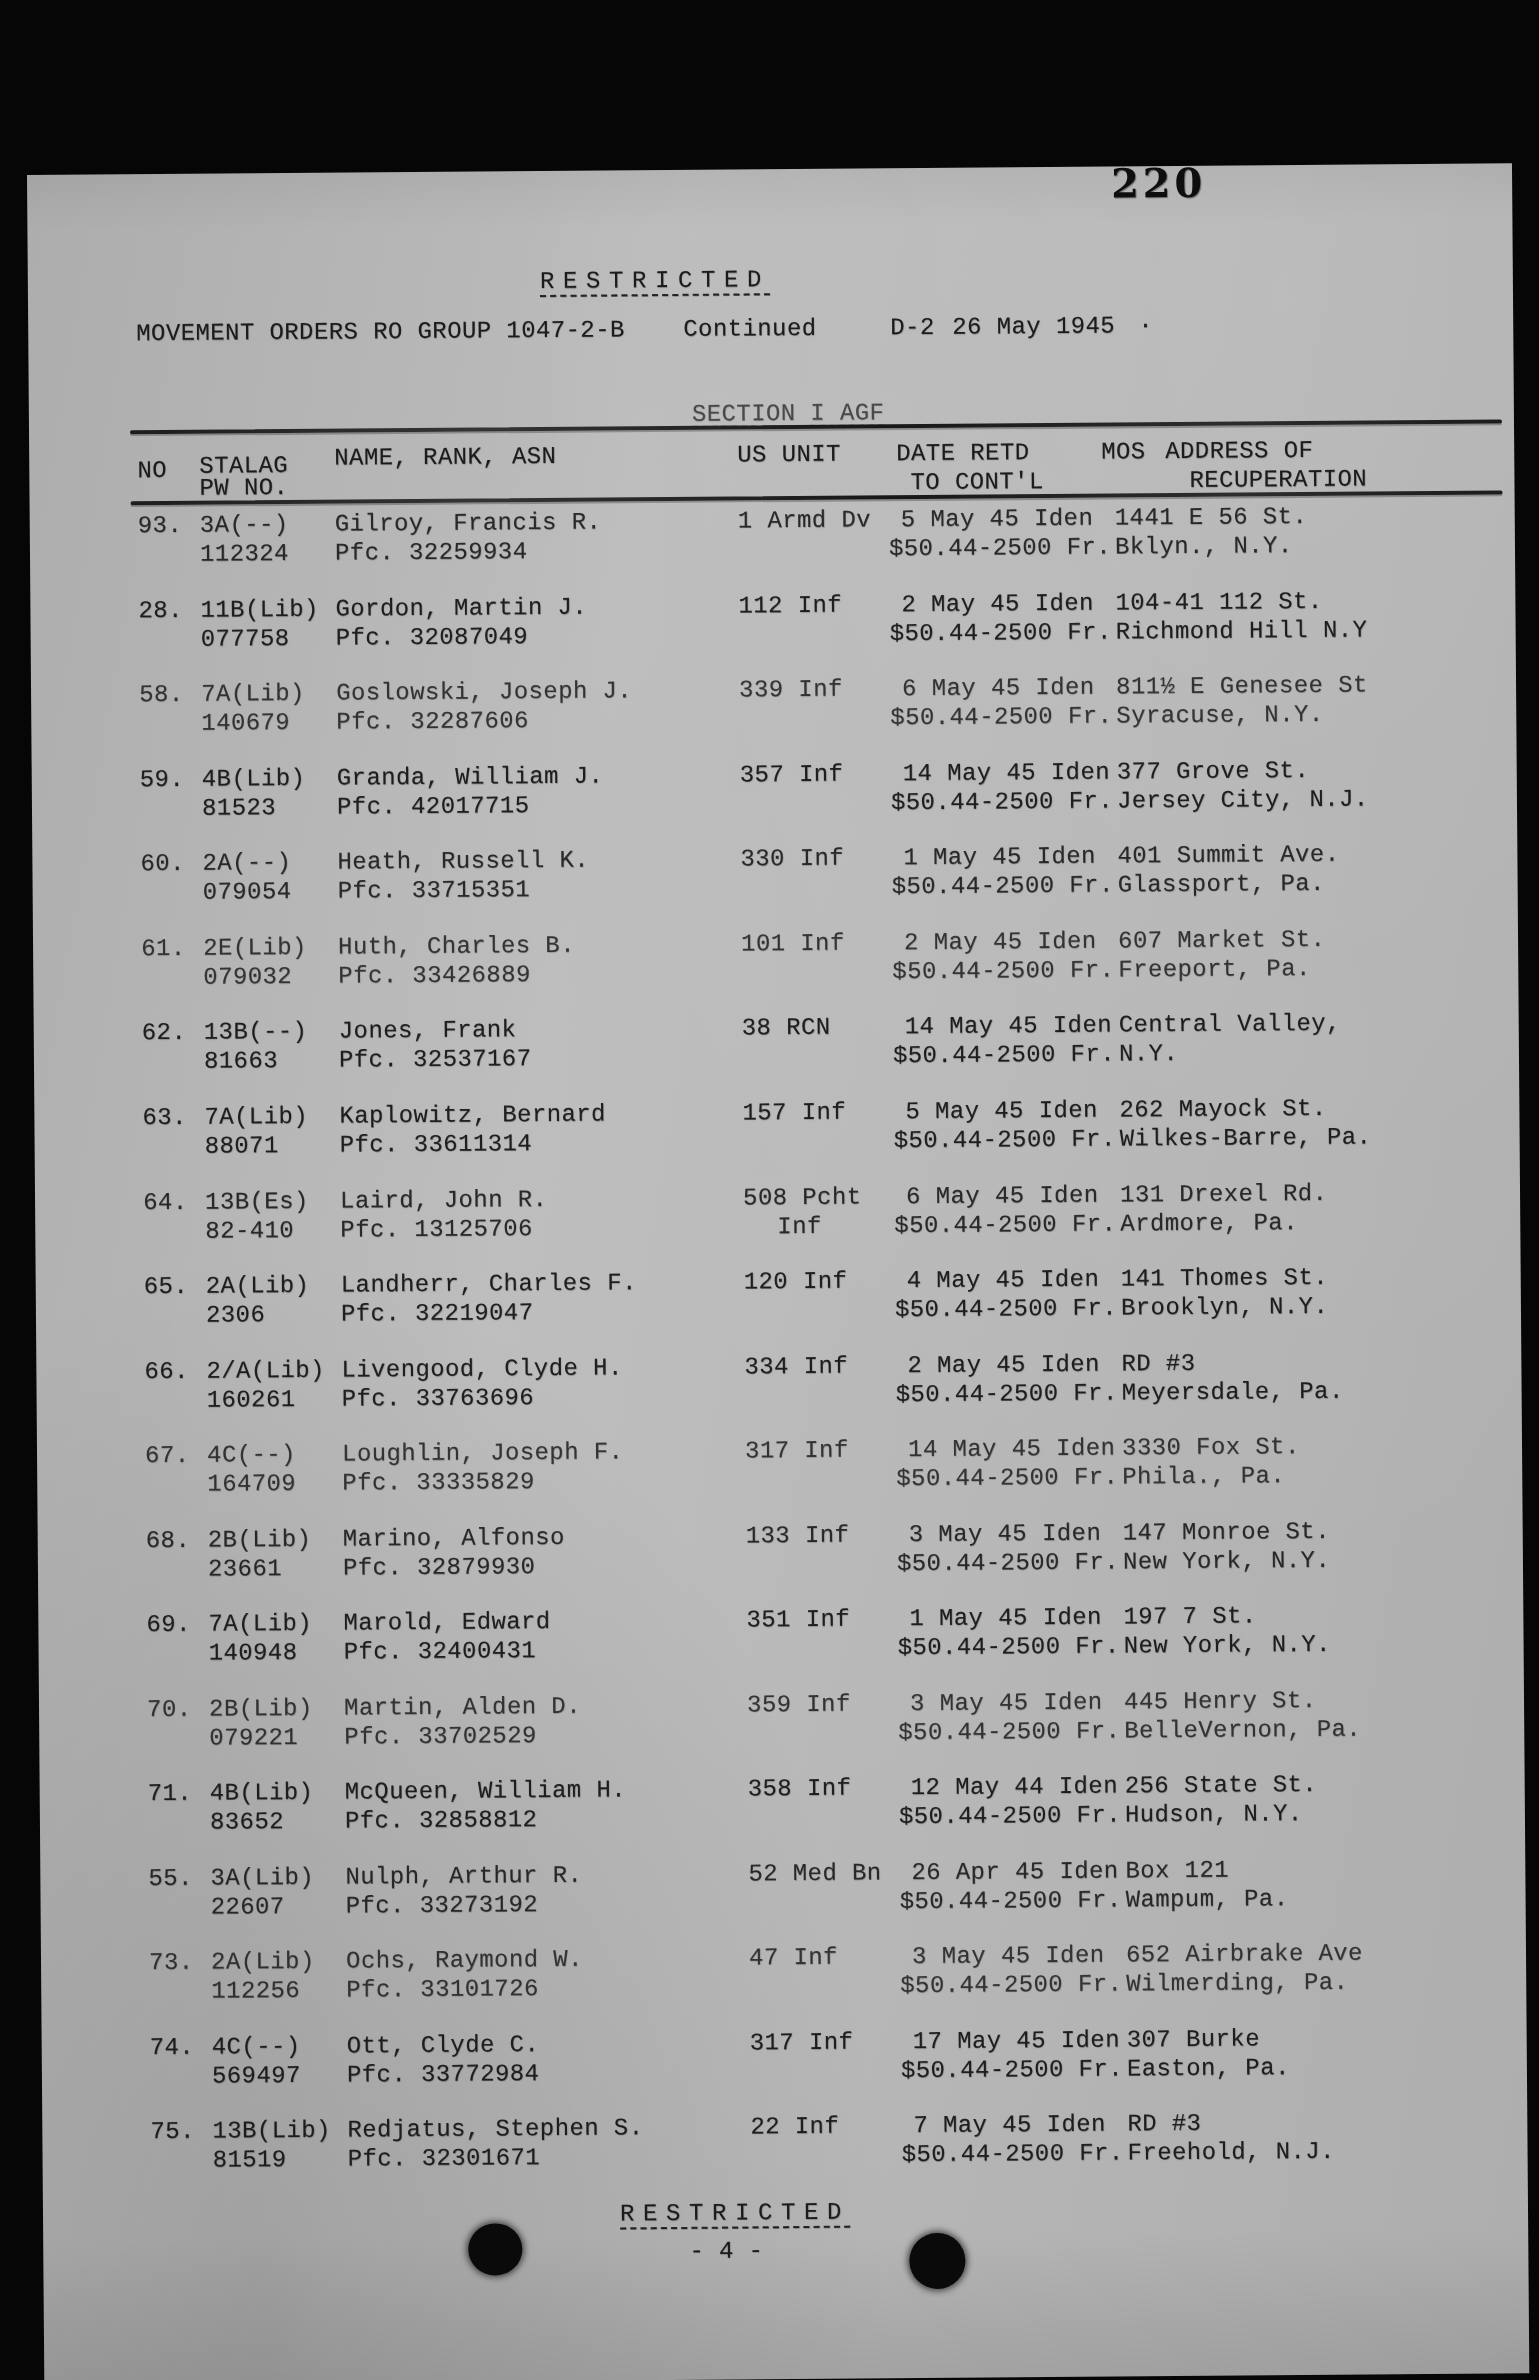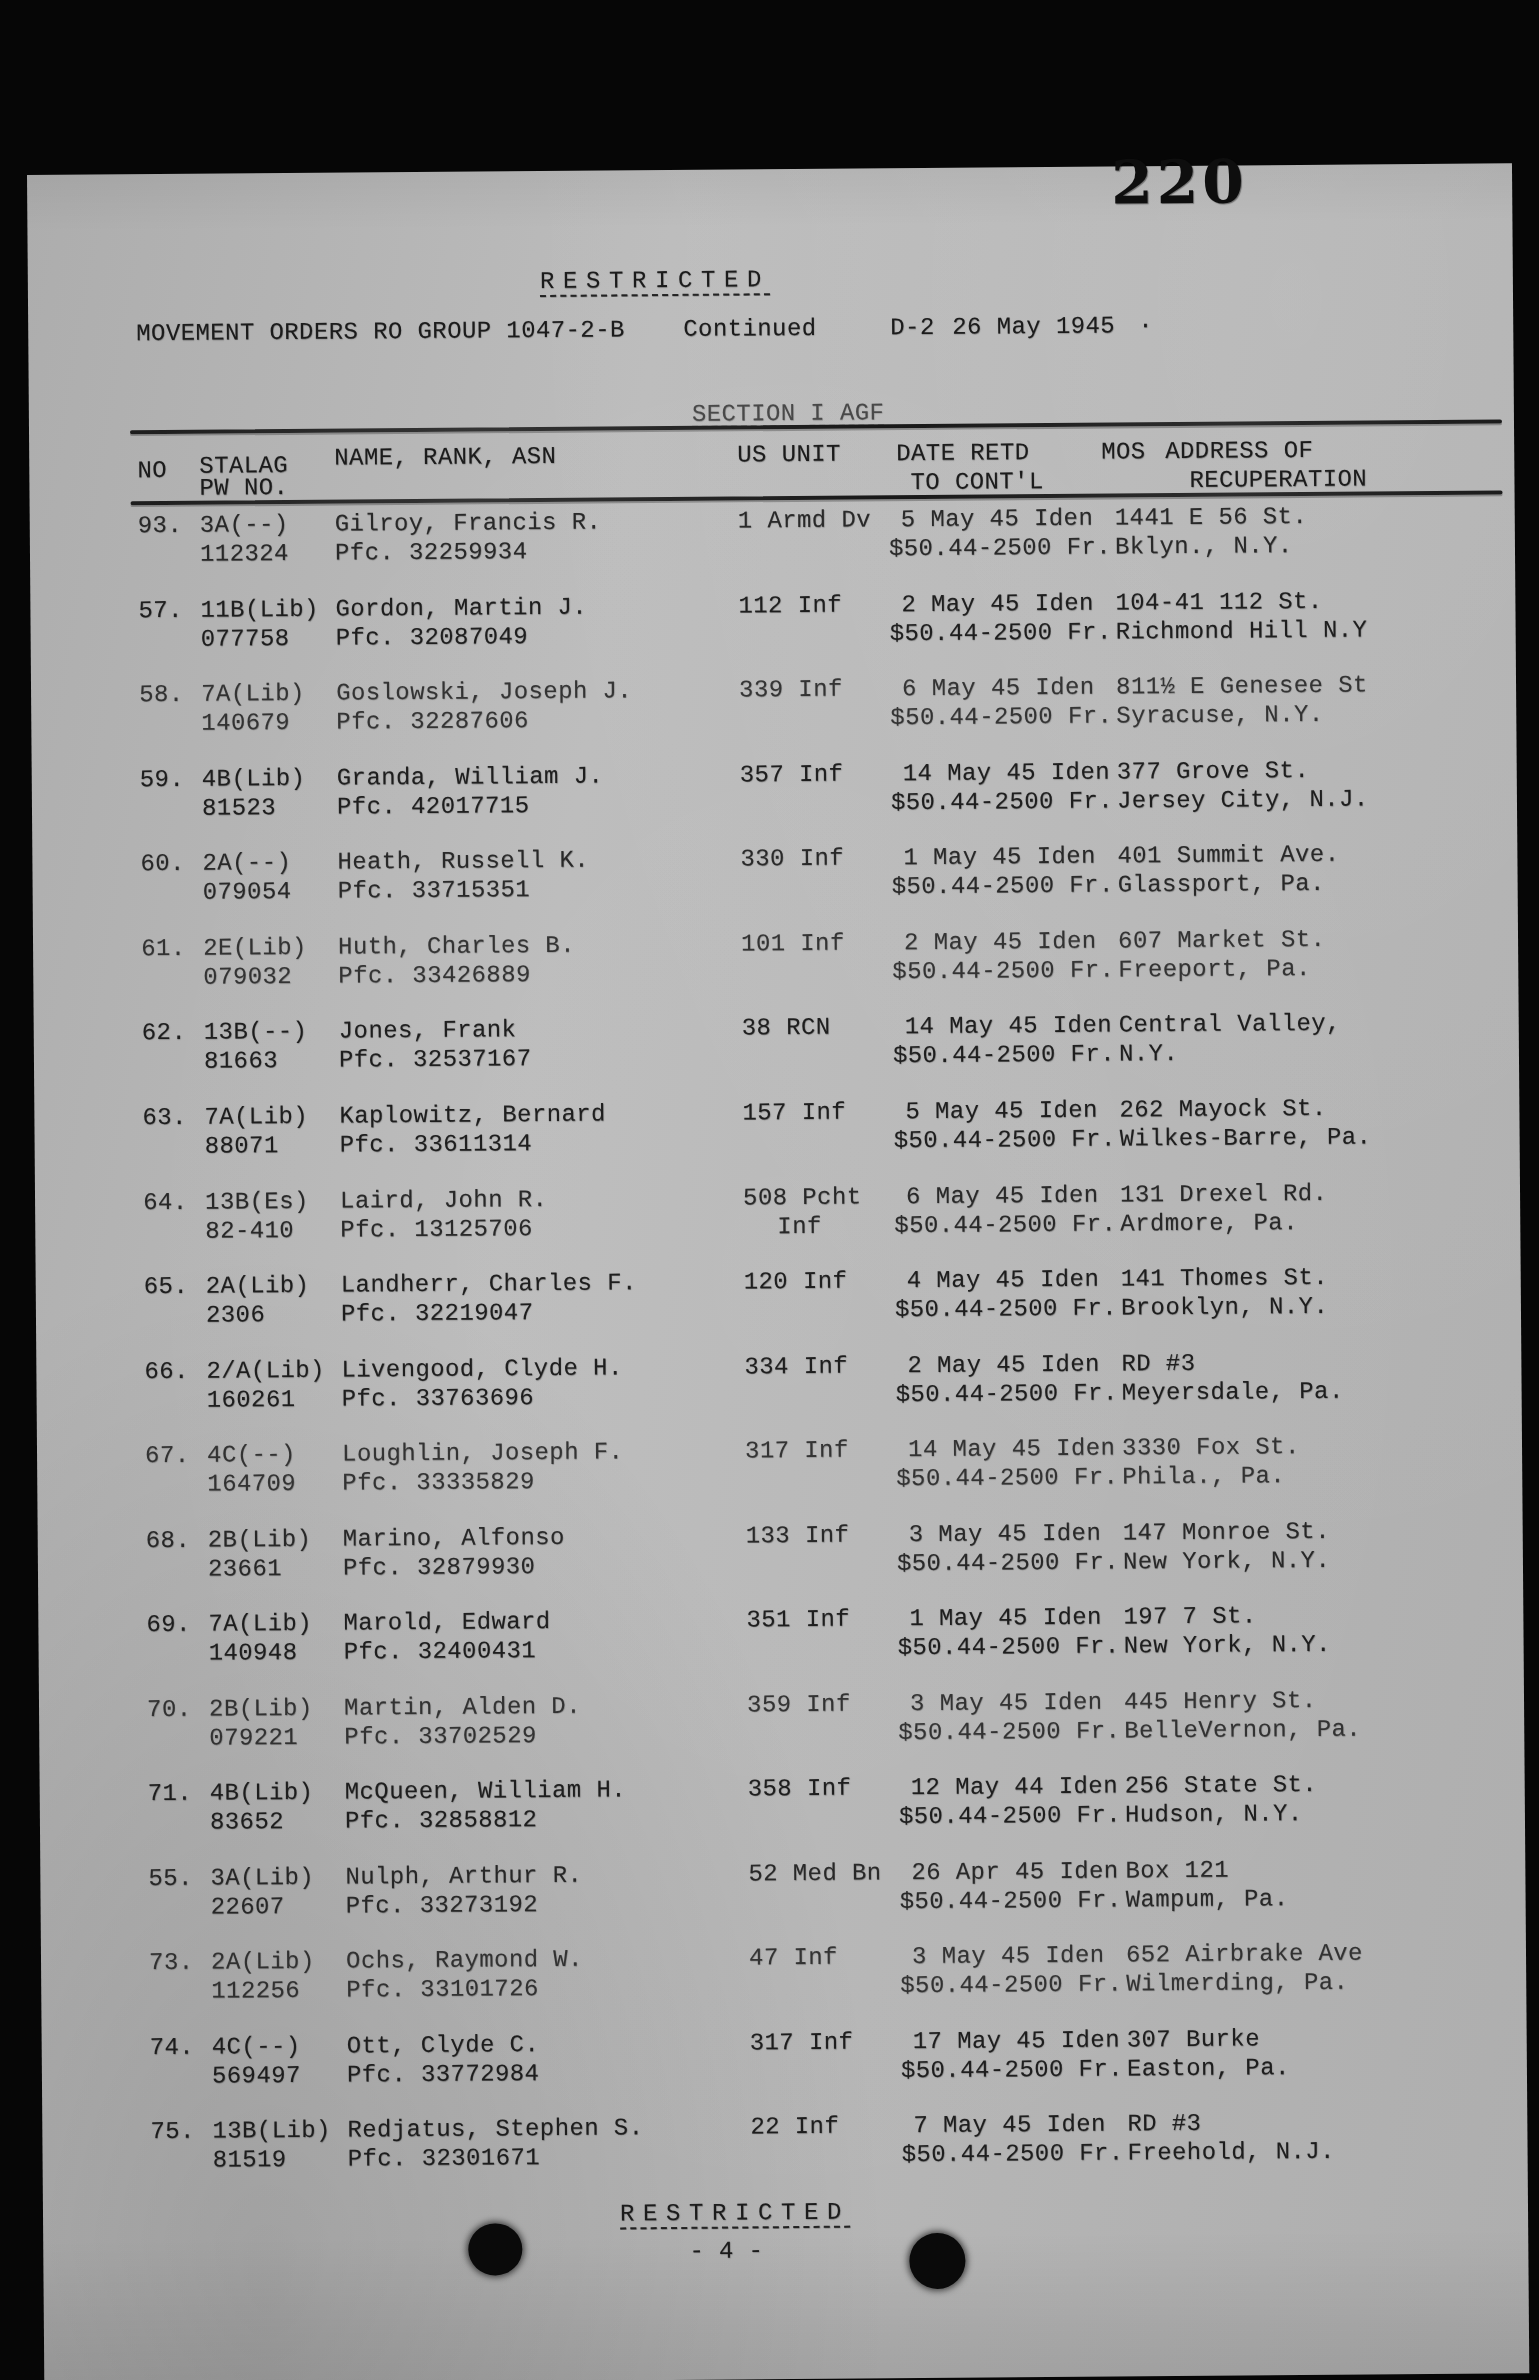--- a/index.html
+++ b/index.html
@@ -23,21 +23,21 @@
   }
   .t{
     position:absolute;white-space:pre;
     font-size:24px;line-height:29px;letter-spacing:0.4px;
     color:rgba(20,20,20,.93);
     text-shadow:0.4px 0.6px 0.9px rgba(55,55,55,.55);
   }
   .pagenum{
     left:1084px;top:1.9px;
     font-family:"DejaVu Serif","Liberation Serif",serif;
-    font-weight:bold;font-size:60px;letter-spacing:3.8px;color:#0e0e0e;
+    font-weight:bold;font-size:40px;letter-spacing:3.8px;color:#0e0e0e;
     text-shadow:1px 1px 1px rgba(0,0,0,.4);
   }
   .restricted{
     letter-spacing:8.6px;
     text-decoration:underline dashed rgba(20,20,20,.85) 1.9px;
     text-underline-offset:6.7px;
   }
   .r-top{left:512px;top:96px;}
   .r-bottom{left:577px;top:2029px;}
   .f-page{left:646px;top:2067px;}
@@ -129,21 +129,21 @@
         <span class="cell c-stalag l2">112324</span>
         <span class="cell c-name l1">Gilroy, Francis R.</span>
         <span class="cell c-name l2">Pfc. 32259934</span>
         <span class="cell c-unit l1">1 Armd Dv</span>
         <span class="cell c-date l1">5 May 45 Iden</span>
         <span class="cell c-pay l2">$50.44-2500 Fr.</span>
         <span class="cell c-addr l1">1441 E 56 St.</span>
         <span class="cell c-addr l2">Bklyn., N.Y.</span>
       </div>
       <div class="row" style="top: 422px;">
-        <span class="cell c-no l1">57.</span>
+        <span class="cell c-no l1">28.</span>
         <span class="cell c-stalag l1">11B(Lib)</span>
         <span class="cell c-stalag l2">077758</span>
         <span class="cell c-name l1">Gordon, Martin J.</span>
         <span class="cell c-name l2">Pfc. 32087049</span>
         <span class="cell c-unit l1">112 Inf</span>
         <span class="cell c-date l1">2 May 45 Iden</span>
         <span class="cell c-pay l2">$50.44-2500 Fr.</span>
         <span class="cell c-addr l1">104-41 112 St.</span>
         <span class="cell c-addr l2">Richmond Hill N.Y</span>
       </div>

